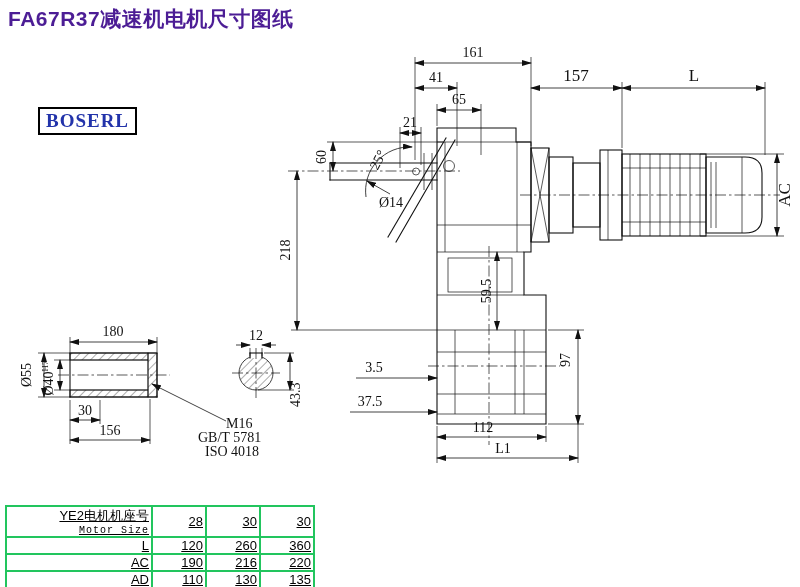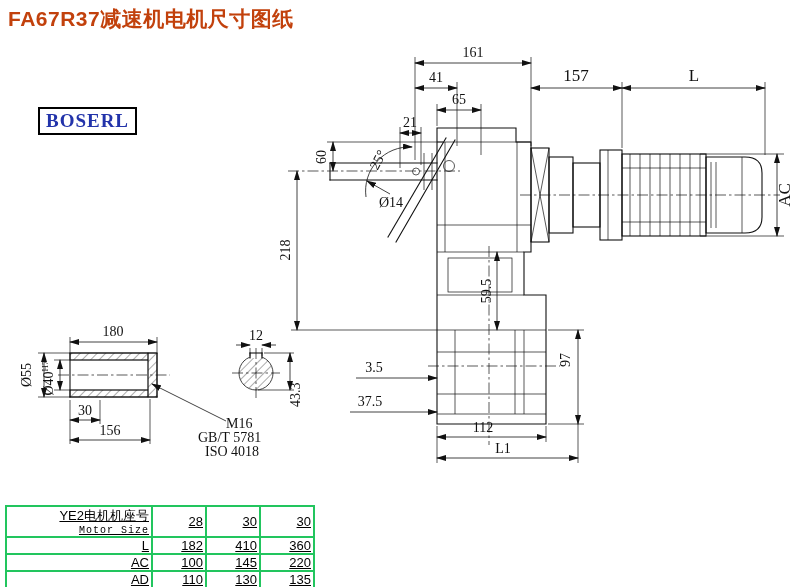--- a/index.html
+++ b/index.html
@@ -3,21 +3,21 @@
 <meta charset="utf-8">
 <style>
   * { margin:0; padding:0; box-sizing:border-box; }
   html,body { background:#fff; }
   body {
     width:800px; height:587px; position:relative; overflow:hidden;
     font-family:"Liberation Sans", sans-serif; color:#000;
   }
   .title {
     position:absolute; left:8px; top:5px;
-    font-size:21px; font-weight:bold; color:#c2410c; letter-spacing:0.5px;
+    font-size:21px; font-weight:bold; color:#4c1d95; letter-spacing:0.5px;
   }
   .logo {
     position:absolute; left:38px; top:107px; width:99px; height:28px;
     border:2px solid #000; background:#fff;
     display:flex; align-items:center; justify-content:center;
     font-family:"Liberation Serif", serif; font-weight:bold;
     font-size:19px; color:#2233aa; letter-spacing:1px;
   }
   svg.drawing { position:absolute; left:0; top:0; }
 
@@ -268,28 +268,28 @@
     <td class="c1">
       <div>YE2电机机座号</div>
       <div class="en">Motor Size</div>
     </td>
     <td class="cv">28</td>
     <td class="cv">30</td>
     <td class="cv">30</td>
   </tr>
   <tr>
     <td class="c1">L</td>
-    <td class="cv">182</td>
-    <td class="cv">410</td>
+    <td class="cv">120</td>
+    <td class="cv">260</td>
     <td class="cv">360</td>
   </tr>
   <tr>
     <td class="c1">AC</td>
-    <td class="cv">100</td>
-    <td class="cv">145</td>
+    <td class="cv">190</td>
+    <td class="cv">216</td>
     <td class="cv">220</td>
   </tr>
   <tr>
     <td class="c1">AD</td>
     <td class="cv">110</td>
     <td class="cv">130</td>
     <td class="cv">135</td>
   </tr>
 </tbody>
   </table>

